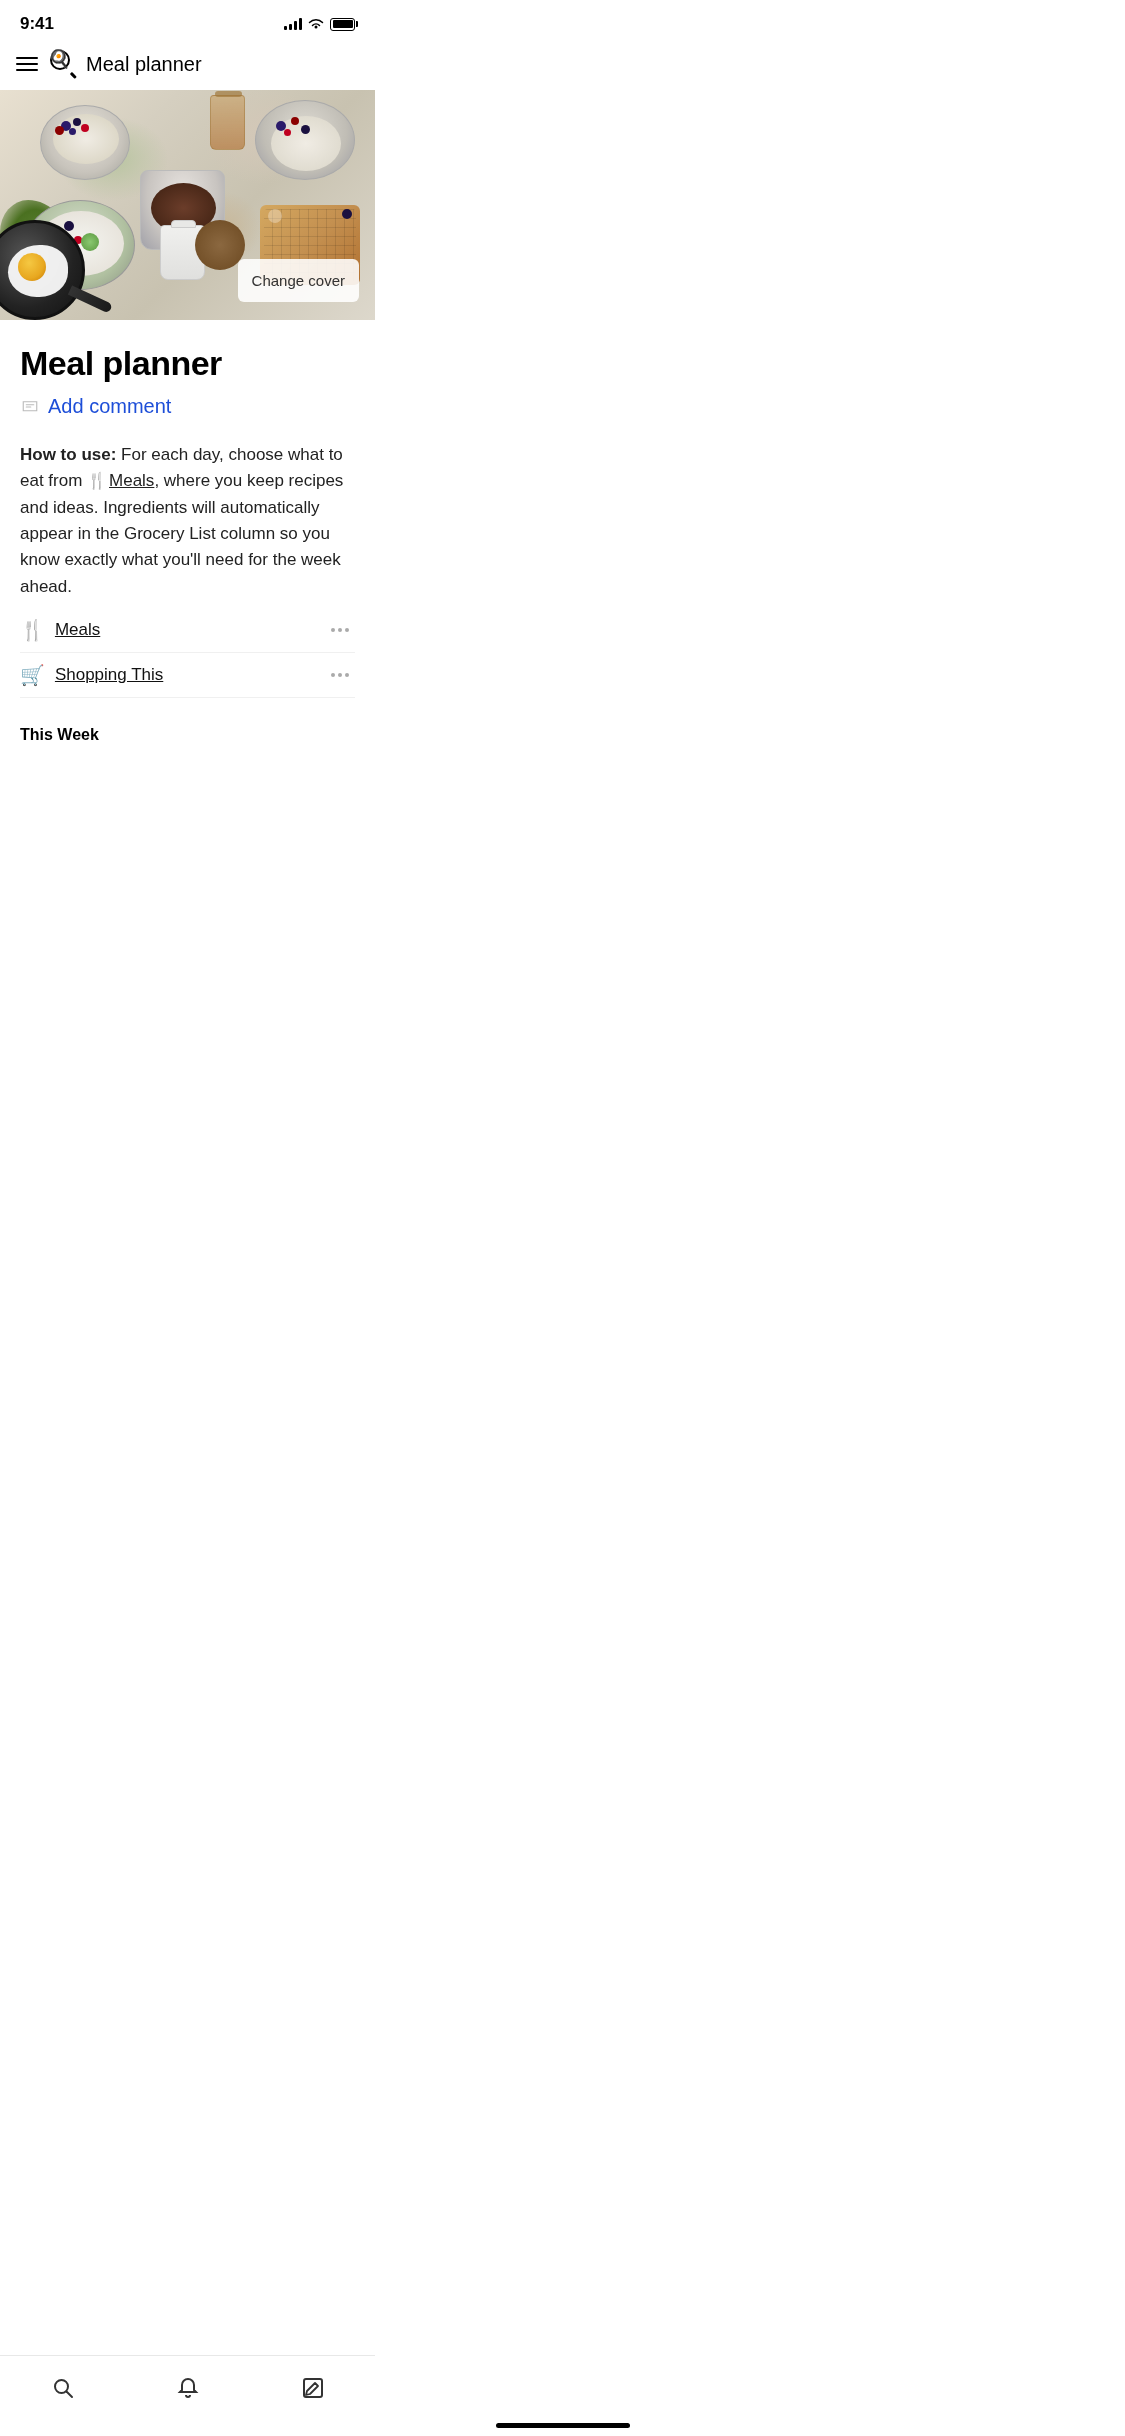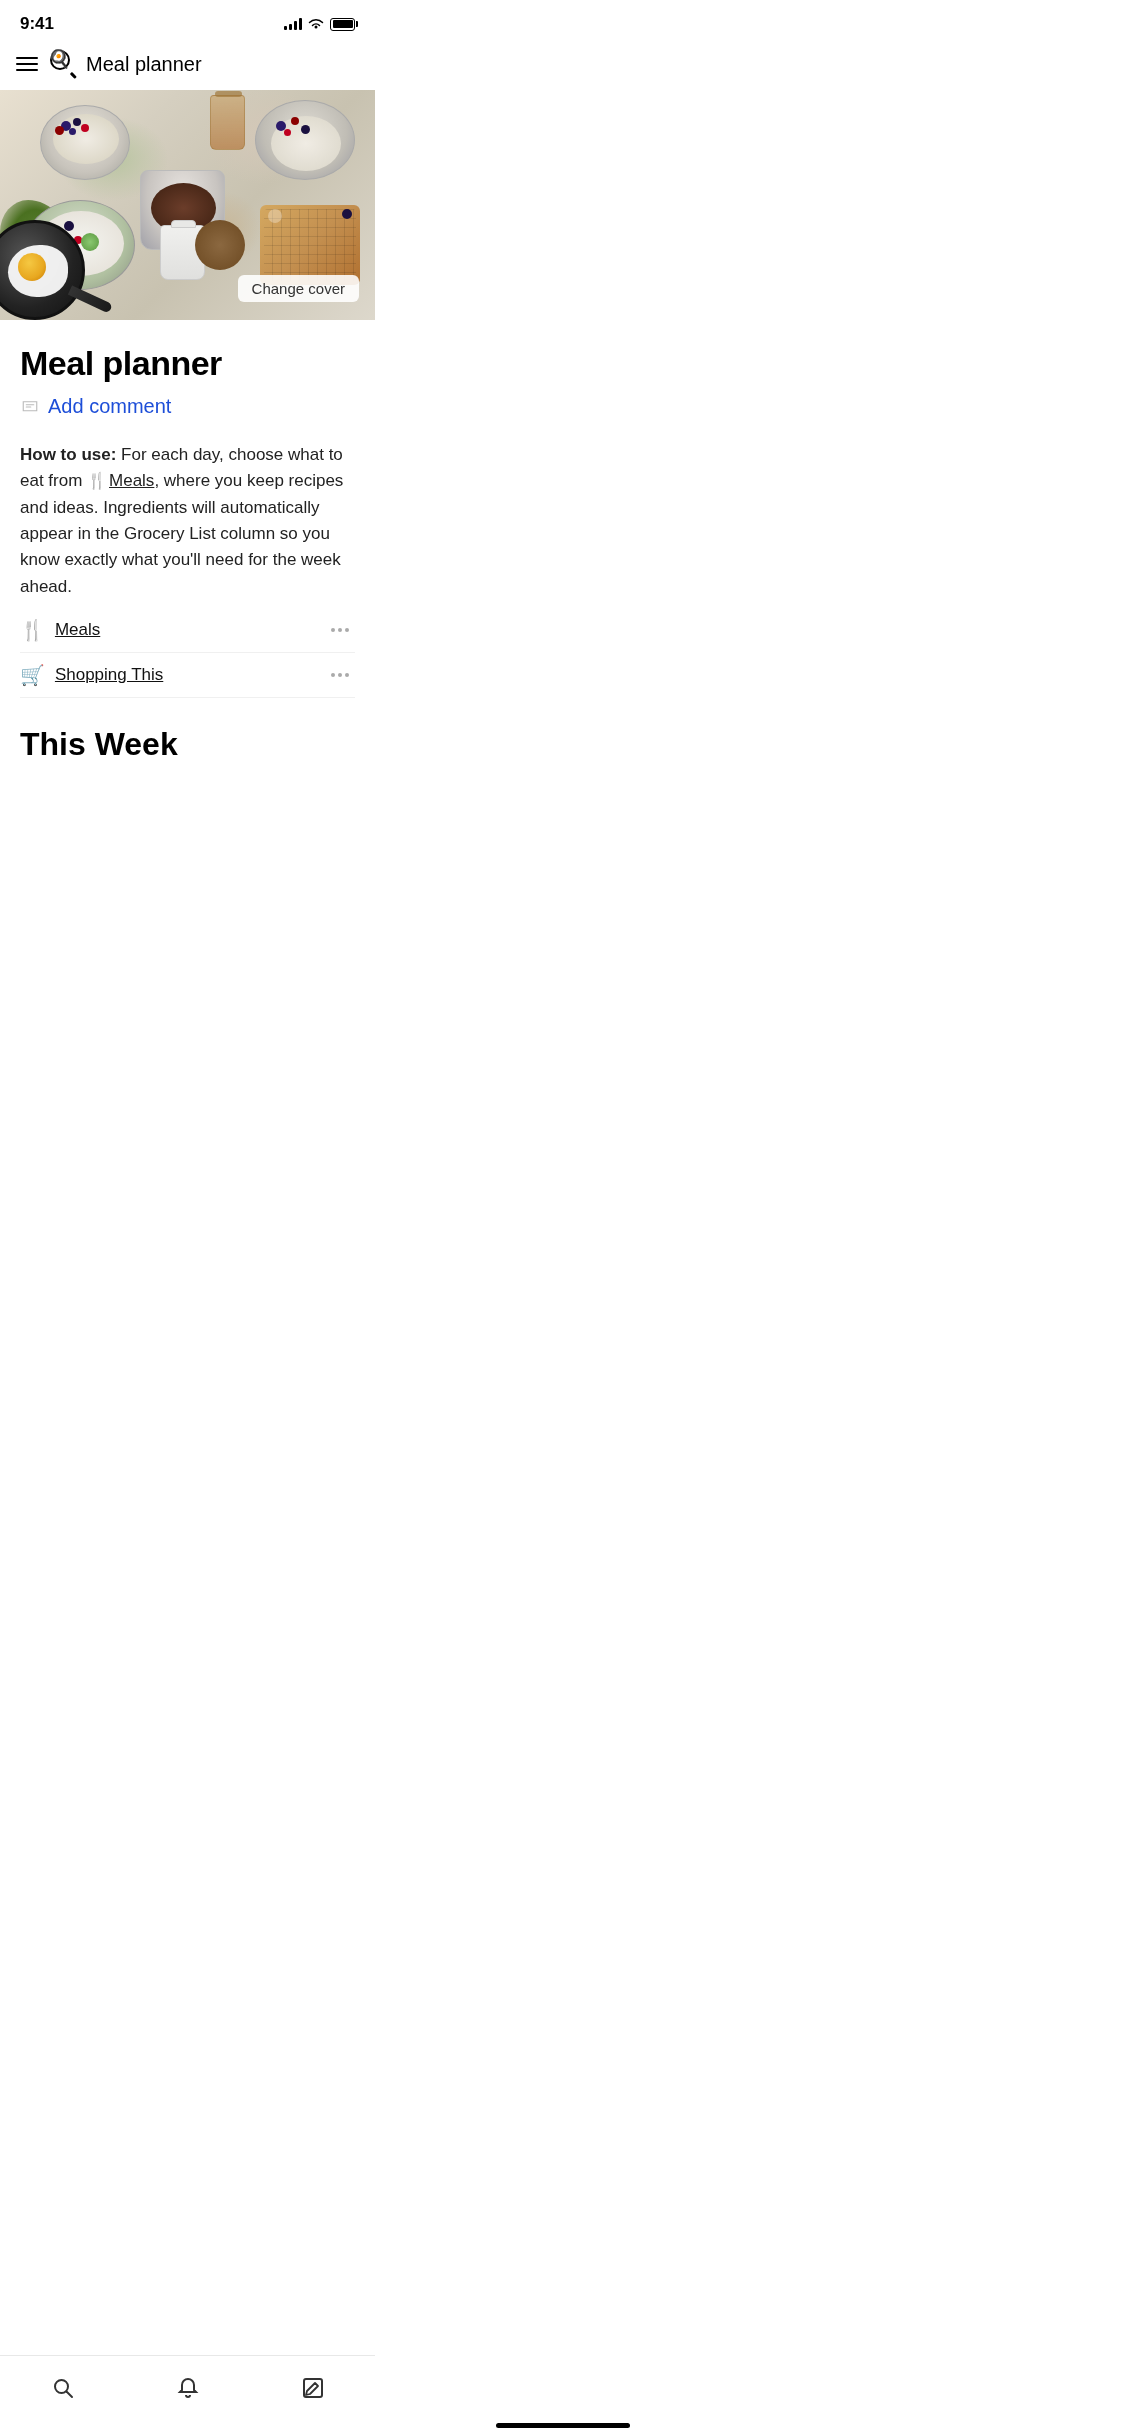--- a/index.html
+++ b/index.html
@@ -370,21 +370,21 @@
     }
 
     
     .change-cover-btn {
       position: absolute;
       bottom: 18px;
       right: 16px;
       background: rgba(255,255,255,0.88);
       border: none;
       border-radius: 6px;
-      padding: 5px 14px;
+      padding: 13px 14px;
       font-size: 15px;
       color: #333;
       cursor: pointer;
       font-weight: 400;
     }
 
     
     .content {
       padding: 0 20px;
       background: #fff;
@@ -470,21 +470,21 @@
     .dots-icon span {
       width: 4px;
       height: 4px;
       background: #aaa;
       border-radius: 50%;
       display: block;
     }
 
     
     .section-title {
-      font-size: 32px;
+      font-size: 16px;
       font-weight: 700;
       color: #000;
       margin-top: 28px;
       margin-bottom: 16px;
     }
 
     
     .week-toolbar {
       display: flex;
       justify-content: flex-end;

